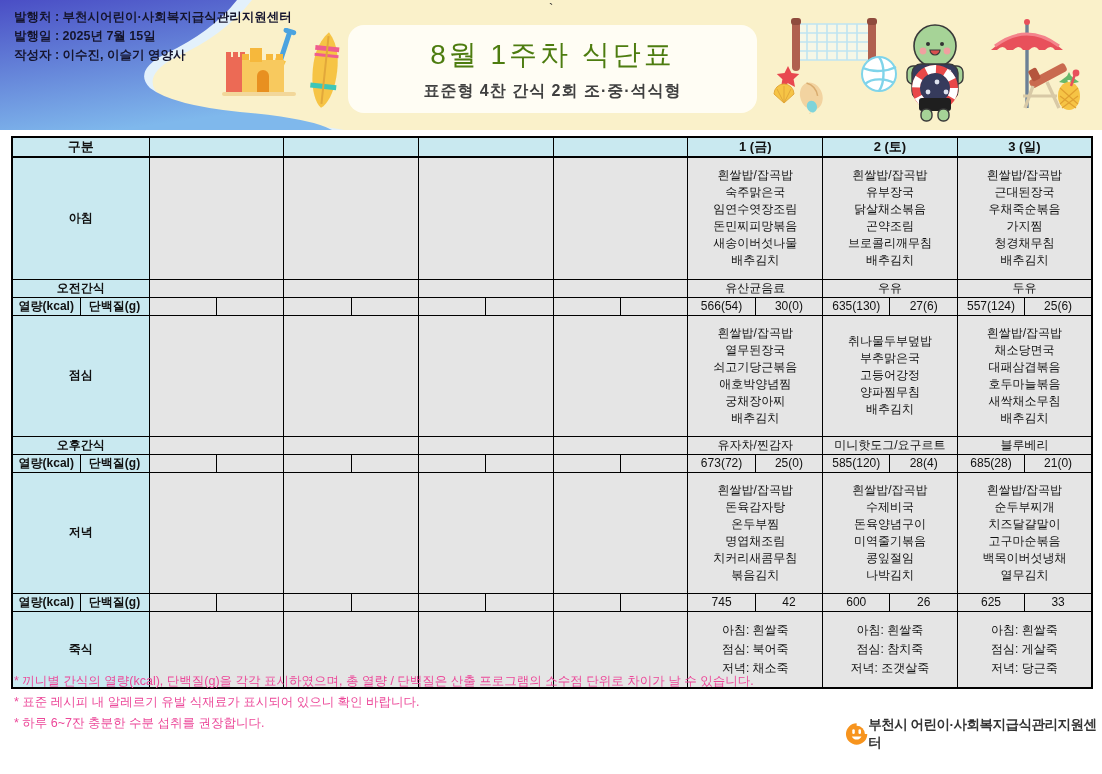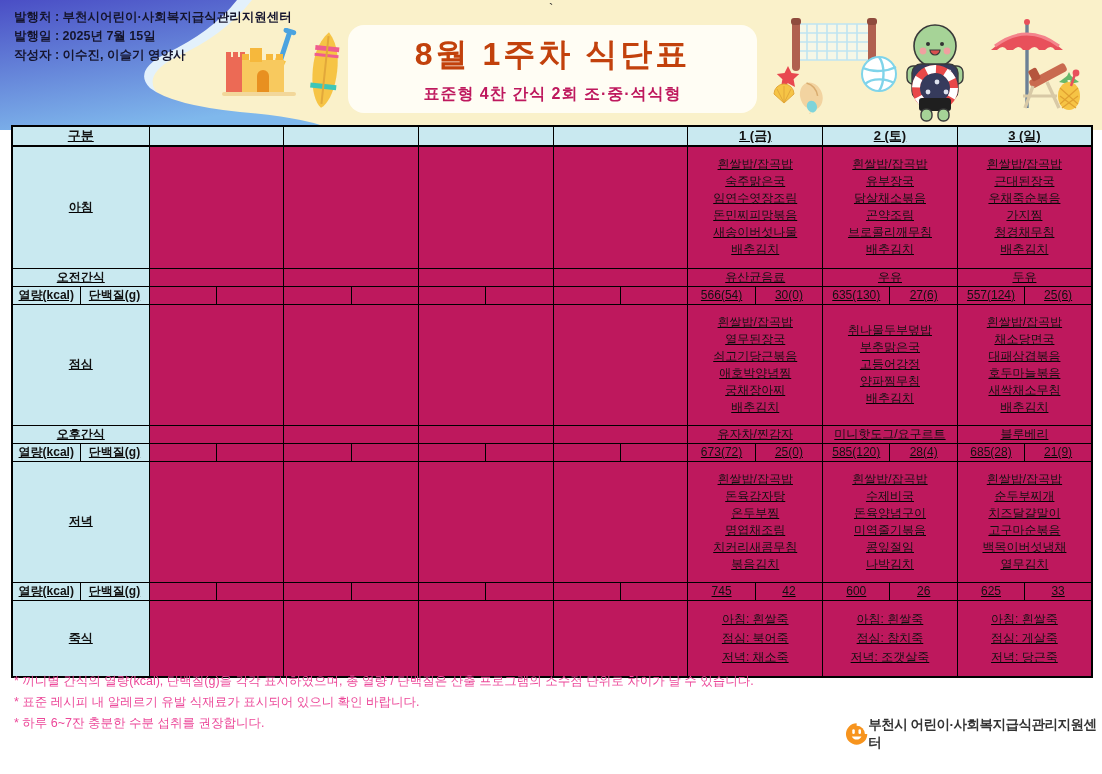--- a/index.html
+++ b/index.html
@@ -8,28 +8,28 @@
   #stage { position:relative; width:1102px; height:774px; overflow:hidden; background:#fff; }
 
   
   #banner { position:absolute; left:0; top:0; width:1102px; height:130px; background:#faf1ca; overflow:hidden; }
   #banner svg.bg { position:absolute; left:0; top:0; }
   .pub-block { position:absolute; left:14px; top:8px; font-size:12.5px; font-weight:bold;
     color:#15152e; line-height:19px; white-space:nowrap; z-index:5; }
   .title-box { position:absolute; left:348px; top:25px; width:409px; height:88px; background:#fffdf4;
     border-radius:16px; display:flex; flex-direction:column; align-items:center; justify-content:center;
     gap:7px; z-index:4; }
-  .title-main { font-size:32px; font-weight:700; color:#c2410c; letter-spacing:3px; }
-  .title-sub  { font-size:16px; font-weight:bold; color:#be185d; letter-spacing:1px; }
+  .title-main { font-size:28px; font-weight:400; color:#4d7c0f; letter-spacing:3px; }
+  .title-sub  { font-size:16px; font-weight:bold; color:#404040; letter-spacing:1px; }
   .stray { position:absolute; left:549px; top:1px; font-size:13px; color:#333; z-index:6; }
   .deco { position:absolute; z-index:3; }
 
   
-  table.menu { position:absolute; left:11px; top:125px; border-collapse:collapse; table-layout:fixed;
-    background:#be185d; border:2px solid #000;text-decoration:underline; }
+  table.menu { position:absolute; left:11px; top:136px; border-collapse:collapse; table-layout:fixed;
+    background:#e5e5e5; border:2px solid #000; }
   table.menu td { border:1px solid #000; font-size:12px; color:#111; text-align:center;
     vertical-align:middle; overflow:hidden; padding:0; }
   td.lbl { background:#c9e9f0; font-weight:bold; font-size:13px; }
   tr.r-head td { background:#c9e9f0; font-weight:bold; font-size:13px; border-bottom:2px solid #000; }
   tr.r-head { height:19px; }
   tr.r-menu { height:121px; }
   tr.r-menu-b { height:122px; }
   tr.r-small { height:18px; }
   tr.r-pj { height:77px; }
   td.menu-cell { white-space:pre-line; line-height:17px; font-size:12px;margin-top:28px; }
@@ -328,21 +328,21 @@
           <td></td>
       <td></td>
           <td></td>
       <td></td>
           <td></td>
       <td class="num">673(72)</td>
       <td class="num">25(0)</td>
       <td class="num">585(120)</td>
       <td class="num">28(4)</td>
       <td class="num">685(28)</td>
-      <td class="num">21(9)</td>
+      <td class="num">21(0)</td>
     </tr>
 
     <tr class="r-menu">
       <td colspan="2" class="lbl">저녁</td>
       <td colspan="2"></td>
       <td colspan="2"></td>
       <td colspan="2"></td>
       <td colspan="2"></td>
       <td colspan="2" class="menu-cell">흰쌀밥/잡곡밥
 돈육감자탕

